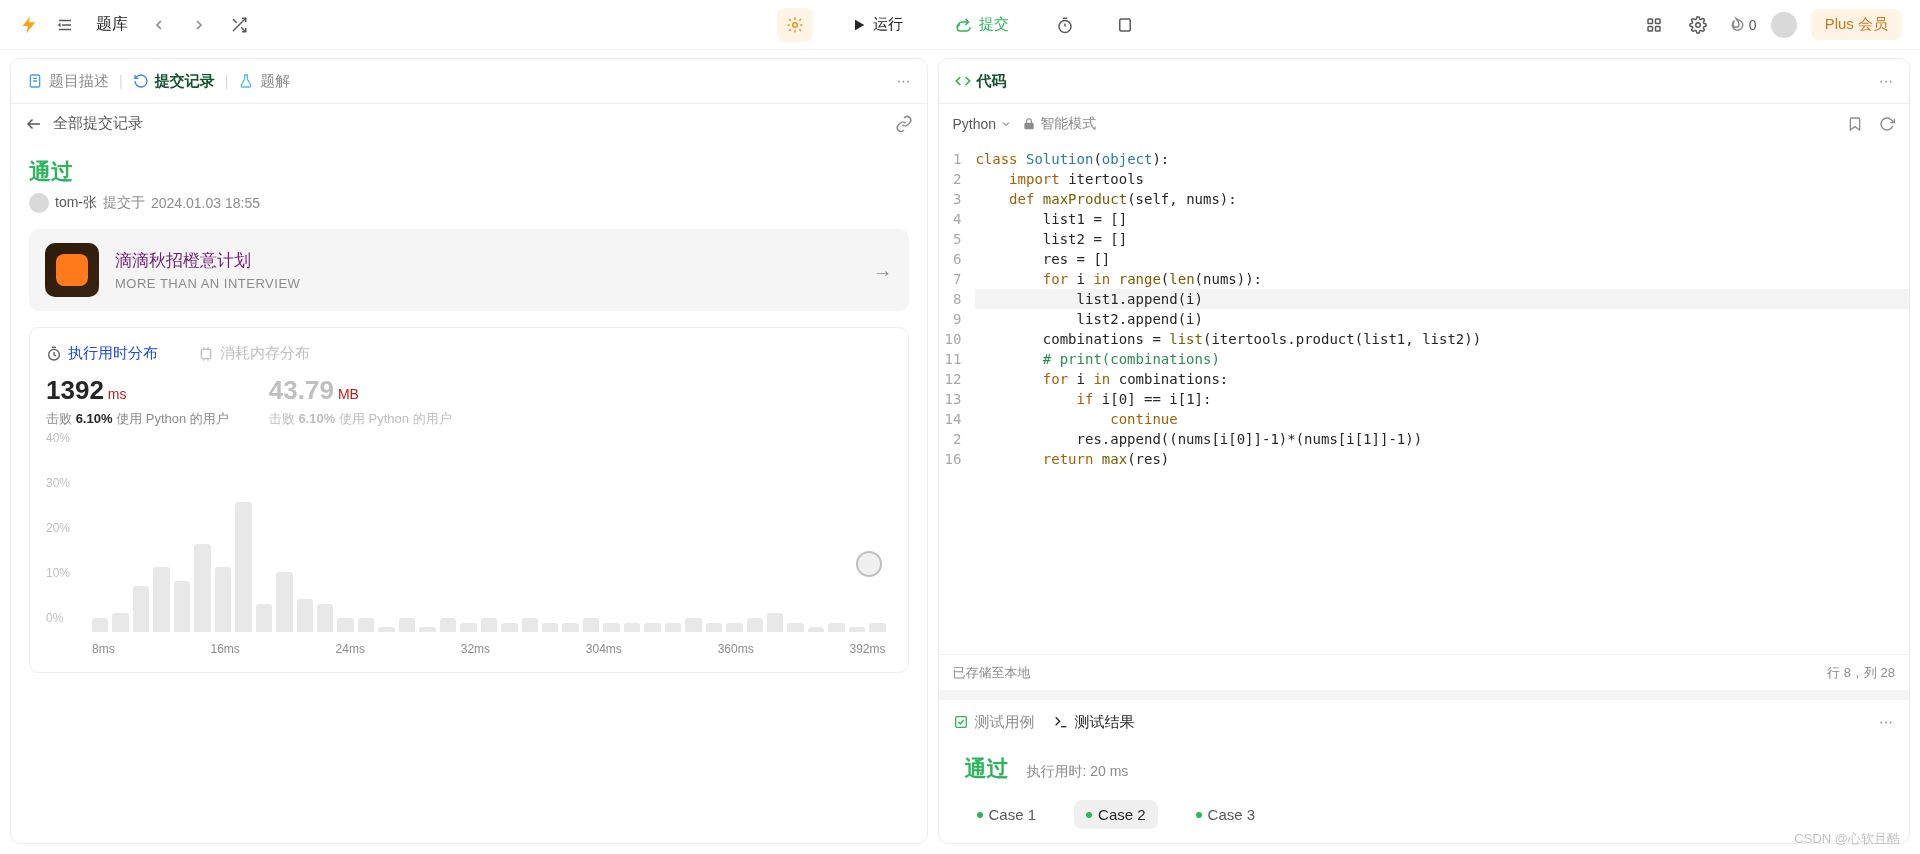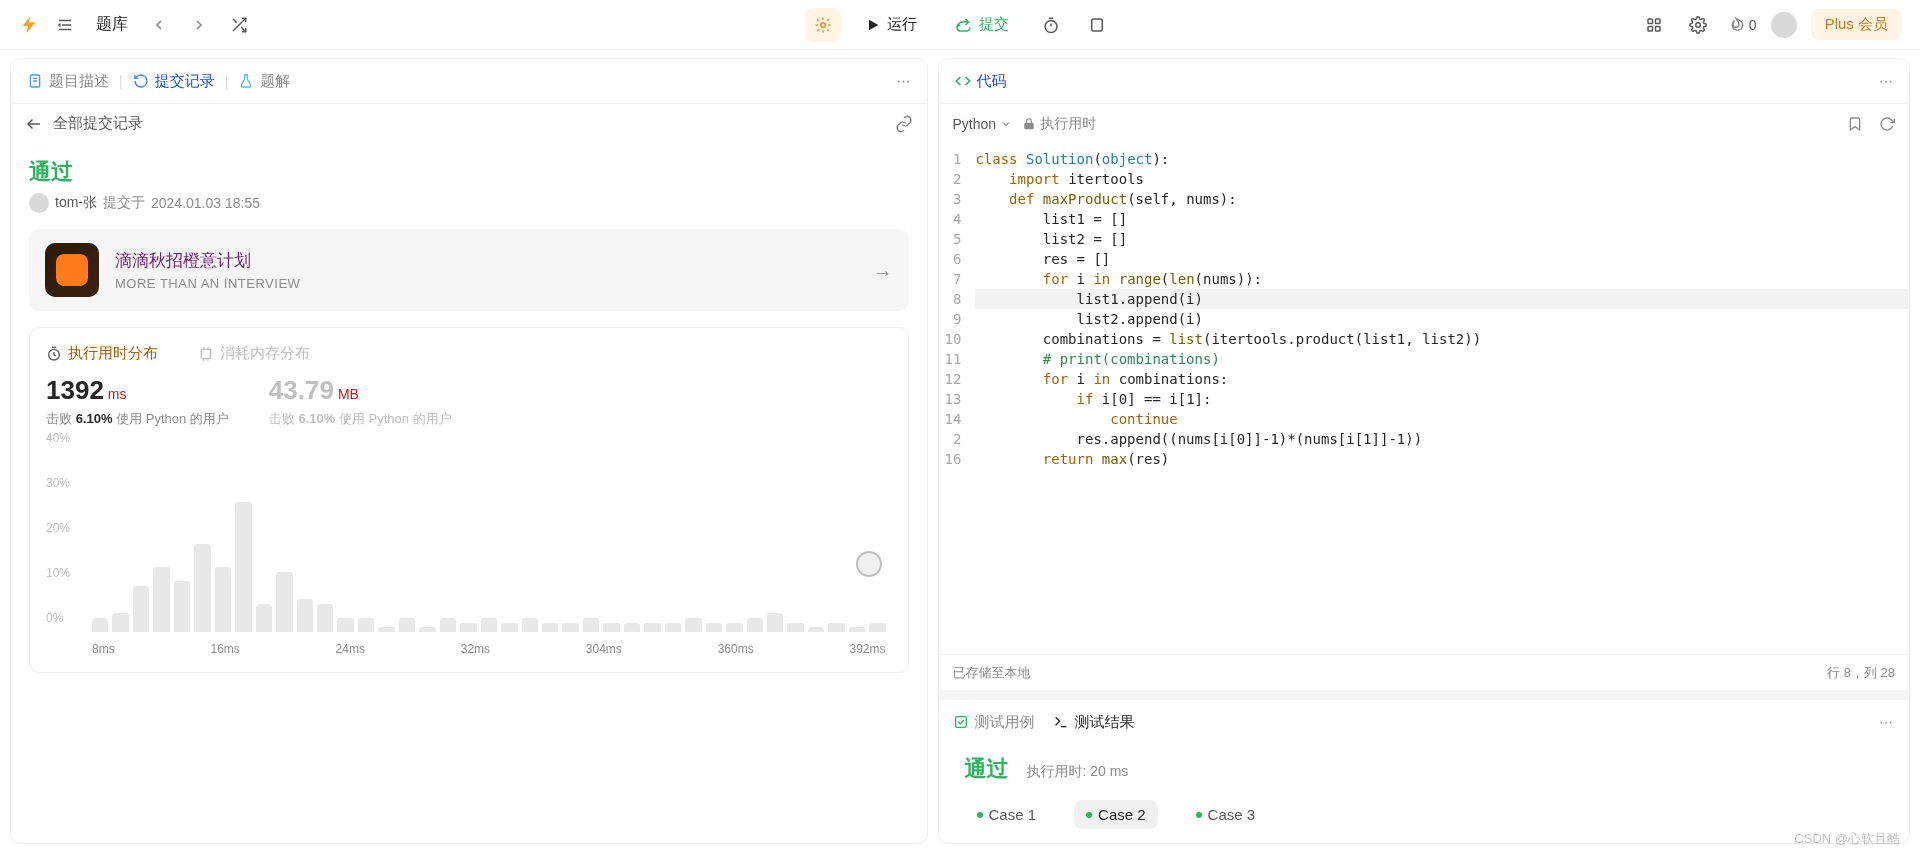--- a/index.html
+++ b/index.html
@@ -1,36 +1,36 @@
 <!DOCTYPE html>
 <html><head>
 <meta charset="utf-8">
 <style>
 * { box-sizing: border-box; margin: 0; padding: 0; }
 body { font-family: -apple-system, BlinkMacSystemFont, "Segoe UI", Helvetica, Arial, sans-serif; font-size: 14px; color: #262626; background: #fff; overflow: hidden; }
 .top-bar { height: 50px; display: flex; align-items: center; padding: 0 18px; border-bottom: 1px solid #f0f0f0; gap: 10px; }
 .logo-icon { width: 22px; height: 22px; }
 .tb-btn { display: inline-flex; align-items: center; justify-content: center; min-width: 30px; height: 32px; border-radius: 6px; color: #595959; cursor: pointer; gap: 6px; padding: 0 6px; font-size: 15px; }
 .tb-btn.text { font-size: 16px; color: #262626; }
-.tb-center { position:absolute; left:50%; transform:translateX(-50%); display:flex; align-items:center; gap:10px; }
+.tb-center { position:absolute; left:50%; transform:translateX(-50%); display:flex; align-items:center; gap:24px; }
 .tb-pill { display: inline-flex; align-items: center; gap: 6px; height: 34px; padding: 0 14px; border-radius: 8px; font-size: 15px; cursor: pointer; }
 .tb-pill.run { color: #262626; }
 .tb-pill.magic { background:#fff4e6; color:#fa8c16; width:36px; padding:0; justify-content:center;}
 .tb-pill.submit { color: #2db55d; }
 .tb-pill.ghost { color:#595959; width:36px; padding:0; justify-content:center; }
 .tb-right { margin-left: auto; display: flex; align-items: center; gap: 14px; }
 .tb-streak { display:flex; align-items:center; gap:4px; color:#595959;}
 .avatar-small { width: 26px; height: 26px; border-radius: 50%; background: #d9d9d9; }
 .plus-btn { background:#fff4e6; color:#c8761a; padding:6px 14px; border-radius:8px; font-size:15px; cursor:pointer;}
 .main { display: flex; height: calc(854px - 50px); gap: 10px; padding: 8px 10px 10px; }
 .panel { background:#fff; border:1px solid #eee; border-radius:10px; display:flex; flex-direction:column; overflow:hidden; flex:1; min-width:0;}
 .panel-head { display:flex; align-items:center; height:44px; padding:0 14px; gap:8px; }
 .panel-head .more { margin-left:auto; color:#8c8c8c; cursor:pointer; letter-spacing:2px;}
 .ph-tab { display:flex; align-items:center; gap:6px; font-size:15px; color:#8c8c8c; cursor:pointer; padding:4px 2px;}
-.ph-tab.active { color:#1d4ed8; }
+.ph-tab.active { color:#14532d;font-weight:bold; }
 .ph-tab .ico { width:16px; height:16px; display:inline-flex;}
 .ph-sep { color:#d9d9d9; }
 .sub-head { display:flex; align-items:center; height:40px; padding:0 14px; gap:10px; border-top:1px solid #f0f0f0; }
 .sub-head .back { color:#595959; cursor:pointer; }
 .sub-head .title { color:#595959; font-size:15px;}
 .sub-head .link { margin-left:auto; color:#8c8c8c; cursor:pointer;}
 .left-scroll { overflow-y:auto; flex:1; position:relative;}
 .left-scroll::-webkit-scrollbar{width:10px;}
 .left-scroll::-webkit-scrollbar-thumb{background:#d4d4d4;border-radius:5px;}
 .submission-block { padding: 14px 18px 0;}
@@ -44,21 +44,21 @@
 .submitter .uname{ color:#595959;}
 .promo-card{ margin:16px 18px 0; background:#f5f5f5; border-radius:10px; padding:14px 16px; display:flex; align-items:center; gap:16px; cursor:pointer;}
 .promo-ico{ width:54px;height:54px;border-radius:10px;background:linear-gradient(135deg,#2b1a0a,#3a2410);display:flex;align-items:center;justify-content:center;}
 .promo-ico-inner{width:32px;height:32px;border-radius:8px;background:#ff7a1a;}
 .promo-text .t1{font-size:17px;color:#701a75;margin-bottom:4px;}
 .promo-text .t2{font-size:13px;color:#8c8c8c;letter-spacing:0.5px;}
 .promo-arrow{margin-left:auto;color:#8c8c8c;font-size:20px;}
 .stats-card{ margin:16px 18px 16px; border:1px solid #eee; border-radius:10px; padding:16px;}
 .stats-tabs{ display:flex; gap:40px;}
 .stats-tab{ display:flex; align-items:center; gap:6px; color:#bfbfbf; font-size:15px; cursor:pointer;}
-.stats-tab.active{ color:#a16207;}
+.stats-tab.active{ color:#1d4ed8;}
 .stats-row{ display:flex; gap:40px; margin-top:12px;}
 .stat-block .big{ font-size:26px; font-weight:600; color:#262626;}
 .stat-block .big.dim{ color:#bfbfbf;}
 .stat-block .unit{ font-size:14px; color:#b91c1c; margin-left:4px;}
 .stat-block .sub{ font-size:13px; color:#8c8c8c; margin-top:4px;}
 .stat-block .sub.dim{ color:#bfbfbf;}
 .stat-block .sub b{ color:#262626; font-weight:600;}
 .chart{ margin-top:18px; position:relative; height:210px; }
 .y-label{ position:absolute; left:0; font-size:12px; color:#bfbfbf; transform:translateY(-50%);}
 .bars{ position:absolute; left:46px; right:6px; bottom:24px; top:0; display:flex; align-items:flex-end; gap:4px;}
@@ -377,21 +377,21 @@
       <span class="lang">
         <span>Python</span>
         <svg width="12" height="12" viewBox="0 0 24 24" fill="none" stroke="#595959" stroke-width="2">
             <polyline points="6 9 12 15 18 9"></polyline>
           </svg>
       </span>
       <span class="smart">
         <svg width="14" height="14" viewBox="0 0 24 24" fill="#8c8c8c">
             <path d="M12 2a5 5 0 0 0-5 5v3H6a2 2 0 0 0-2 2v7a2 2 0 0 0 2 2h12a2 2 0 0 0 2-2v-7a2 2 0 0 0-2-2h-1V7a5 5 0 0 0-5-5zm-3 8V7a3 3 0 0 1 6 0v3H9z"></path>
           </svg>
-        <span>执行用时</span>
+        <span>智能模式</span>
       </span>
       <span class="rhs">
         <span>
             <svg width="16" height="16" viewBox="0 0 24 24" fill="none" stroke="#8c8c8c" stroke-width="2">
               <path d="M19 21l-7-5-7 5V5a2 2 0 0 1 2-2h10a2 2 0 0 1 2 2z"></path>
             </svg>
           </span>
         <span>
             <svg width="16" height="16" viewBox="0 0 24 24" fill="none" stroke="#8c8c8c" stroke-width="2">
               <polyline points="23 4 23 10 17 10"></polyline>

